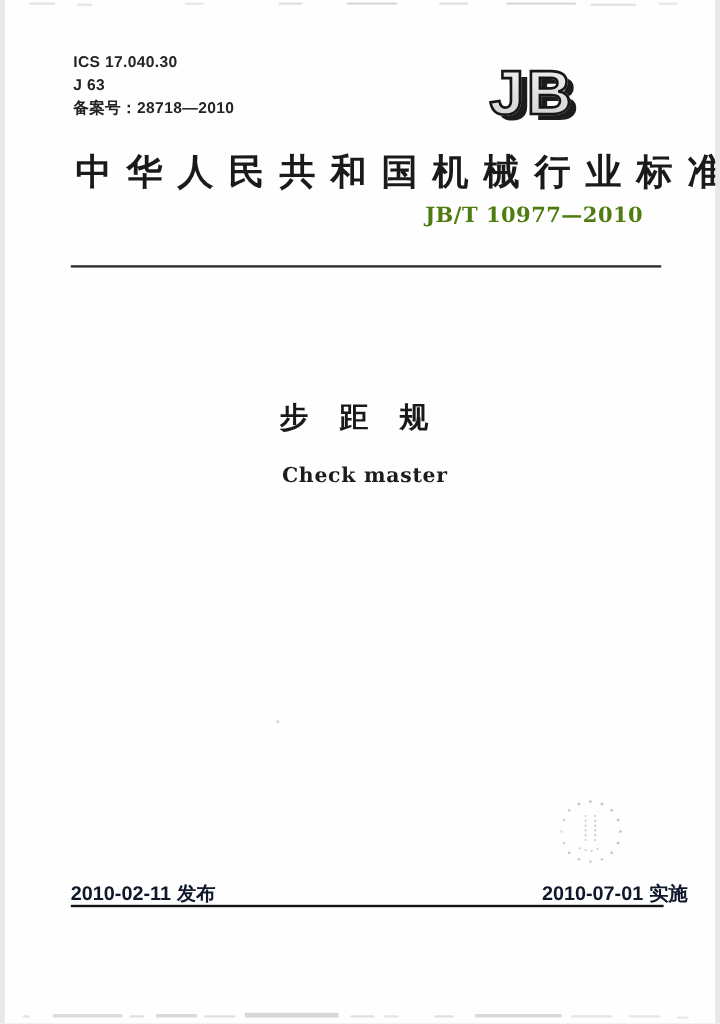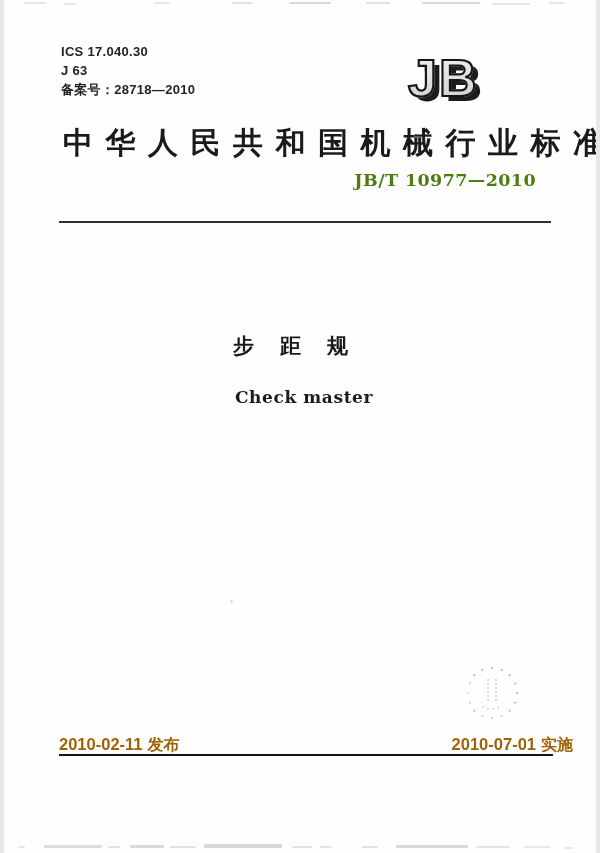--- a/index.html
+++ b/index.html
@@ -44,35 +44,35 @@
     font-family:"DejaVu Serif","Liberation Serif",serif;
     font-size:17.5px;font-weight:700;letter-spacing:0.4px;color:#4d7c0f;
   }
   .rule-top{
     position:absolute;left:55px;top:221px;width:492px;height:1.7px;
     background:#2f2f2f;
   }
   
   .doc-title-zh{
     position:absolute;left:229px;top:332px;
-    font-size:21px;font-weight:600;letter-spacing:26px;
+    font-size:24px;font-weight:600;letter-spacing:26px;
     white-space:nowrap;color:#191919;
   }
   .doc-title-en{
     position:absolute;left:0;top:387px;width:600px;text-align:center;
     font-family:"DejaVu Serif","Liberation Serif",serif;
     font-size:17px;font-weight:700;letter-spacing:0.6px;color:#1c1c1c;
   }
   
   .seal{position:absolute;left:459px;top:664px;width:58px;height:58px;opacity:.75;}
   .speck{position:absolute;left:226px;top:600px;width:3px;height:3px;background:#dcdcdc;border-radius:50%;}
   
   .date-row{position:absolute;left:55px;top:735px;width:514px;
     display:flex;justify-content:space-between;align-items:baseline;
-    font-size:16.5px;font-weight:700;color:#a16207;white-space:nowrap;}
+    font-size:16.5px;font-weight:700;color:#0f172a;white-space:nowrap;}
   .date-row .cjk{font-size:16px;margin-left:5px;}
   .rule-bottom{
     position:absolute;left:55px;top:754px;width:494px;height:2.4px;background:#141414;
   }
   .publisher-row{
     position:absolute;left:0;top:768px;width:600px;
     display:flex;justify-content:center;align-items:baseline;white-space:nowrap;
   }
   .publisher-main{font-size:24px;font-weight:700;letter-spacing:0.5px;color:#1a1a1a;}
   .publisher-action{font-size:15px;font-weight:700;letter-spacing:5px;margin-left:14px;color:#1a1a1a;}

